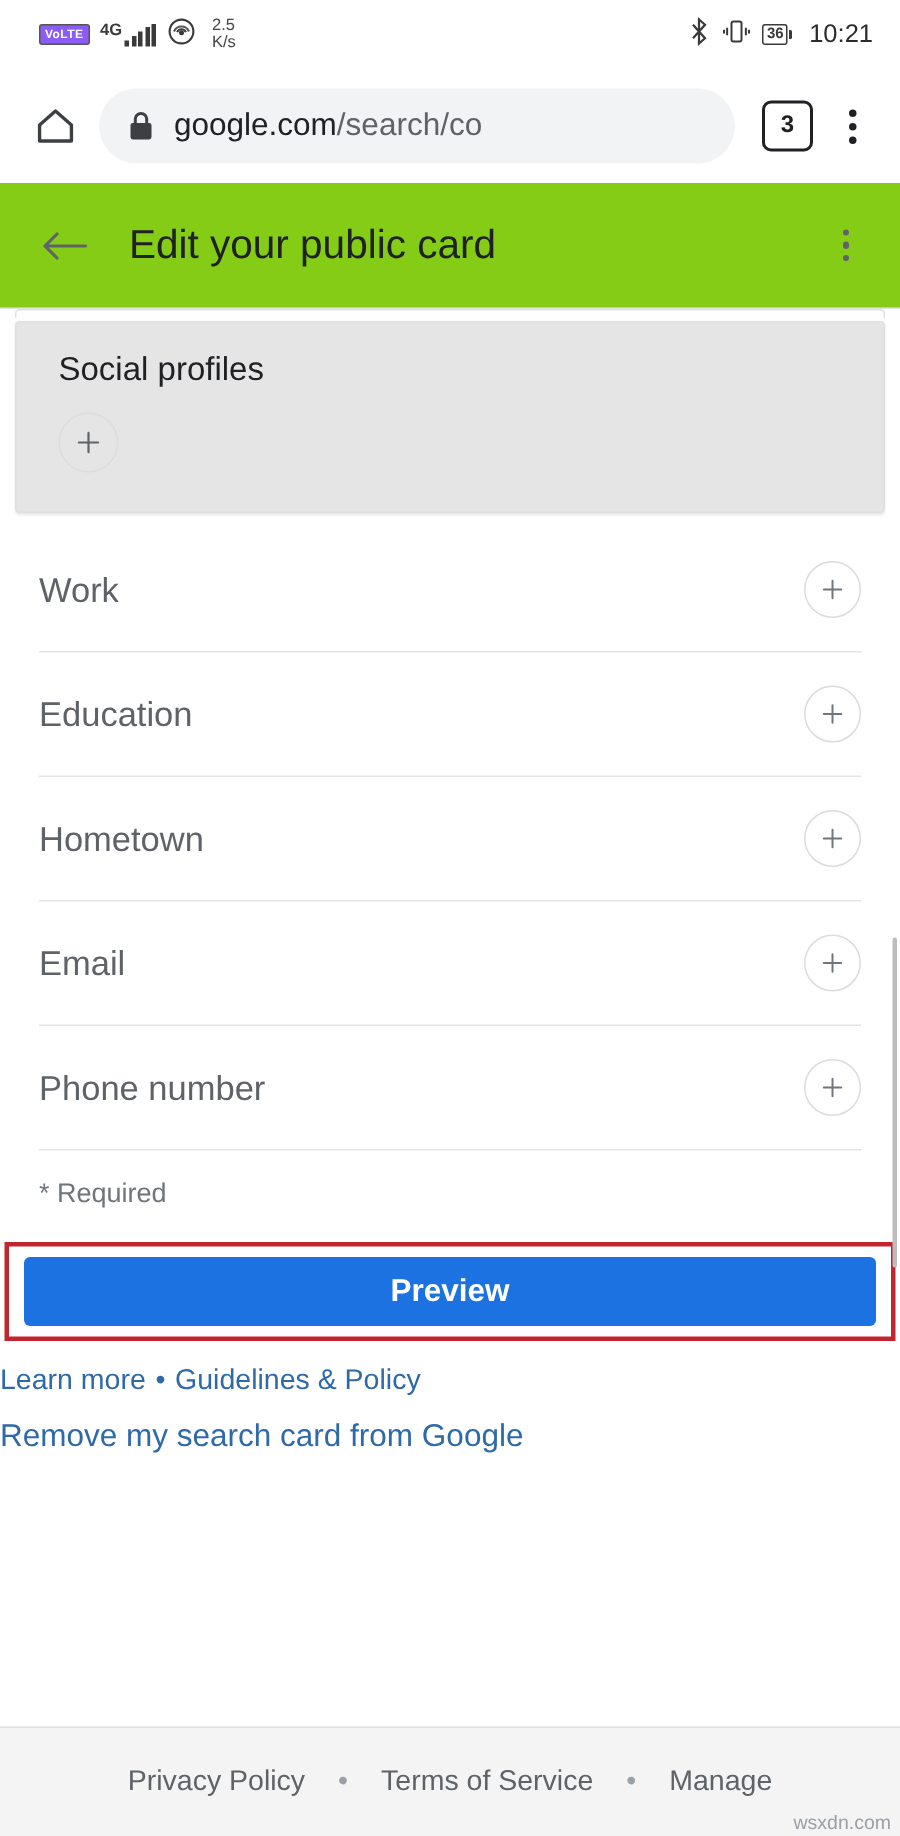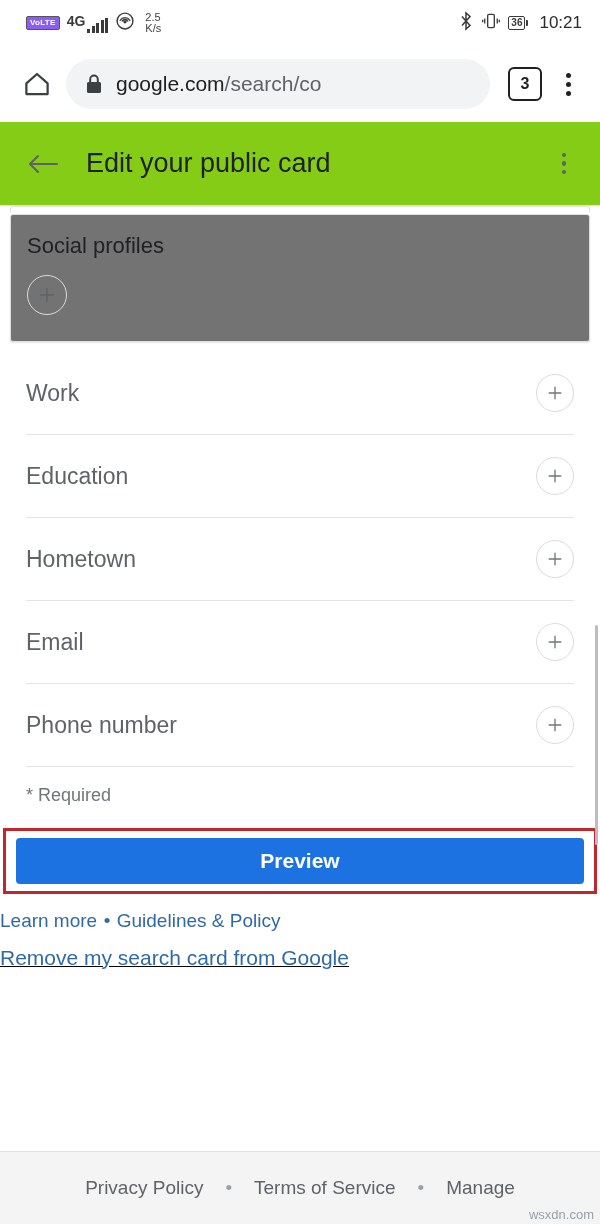--- a/index.html
+++ b/index.html
@@ -36,21 +36,21 @@
     color: #fff;
     font-size: 8px;
     font-weight: bold;
     letter-spacing: .3px;
     padding: 2px 3px;
     border-radius: 2px;
     line-height: 1;
     border: 1px solid #555;
   }
   .sig-wrap { display: flex; align-items: flex-end; gap: 2px; }
-  .sig-4g { font-size: 14px; font-weight: bold; line-height: 1; margin-bottom: 5px; }
+  .sig-4g { font-size: 11px; font-weight: bold; line-height: 1; margin-bottom: 5px; }
   .bars { display: flex; align-items: flex-end; gap: 1.5px; height: 14px; }
   .bars i { width: 3px; background: #3a3a3a; display: block; }
   .bars i:nth-child(1) { height: 4px; }
   .bars i:nth-child(2) { height: 7px; }
   .bars i:nth-child(3) { height: 10px; }
   .bars i:nth-child(4) { height: 13px; }
   .bars i:nth-child(5) { height: 15px; }
   .rate {
     font-size: 11px;
     line-height: 11px;
@@ -159,23 +159,23 @@
     border: 1px solid #e0e0e0;
     border-bottom: none;
     border-radius: 3px 3px 0 0;
     background: #fff;
     box-sizing: border-box;
   }
   .card {
     margin: 2px 10px 0 10px;
     border: 1px solid #e0e0e0;
     border-radius: 3px;
-    background: #737373;
+    background: #e5e5e5;
     box-shadow: 0 1px 2px rgba(0,0,0,.10);
-    padding: 18px 28px 26px 16px;
+    padding: 18px 28px 26px 28px;
     box-sizing: border-box;
   }
   .card-title {
     font-size: 22px;
     color: #202124;
     margin-bottom: 16px;
   }
   .circle-add {
     width: 38px; height: 38px;
     border: 1px solid #dadce0;
@@ -228,21 +228,21 @@
   .links {
     text-align: left;
     margin-top: 16px;
   }
   .links a {
     color: #2f6aa8;
     font-size: 19px;
     text-decoration: none;
   }
   .links .sep { color: #2f6aa8; font-size: 19px; margin: 0 2px; }
-  .links .line2 { margin-top: 14px; text-decoration: underline; }
+  .links .line2 { margin-top: 14px; }
   .links .line2 a { font-size: 21px; }
 
   
   .footer {
     position: absolute;
     left: 0; right: 0; bottom: 0;
     height: 72px;
     background: #f4f4f4;
     border-top: 1px solid #e0e0e0;
     display: flex;

